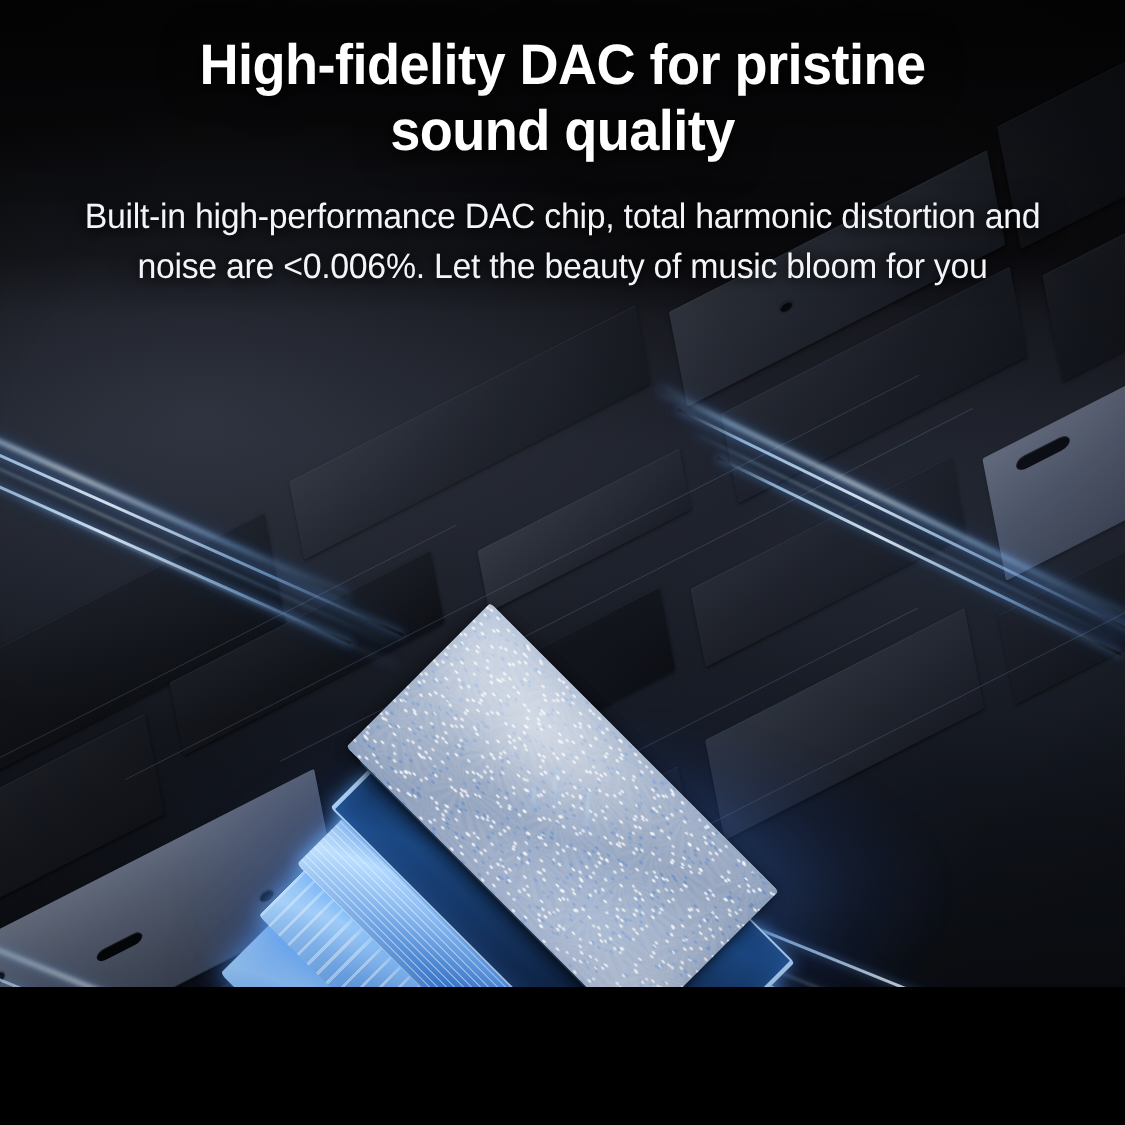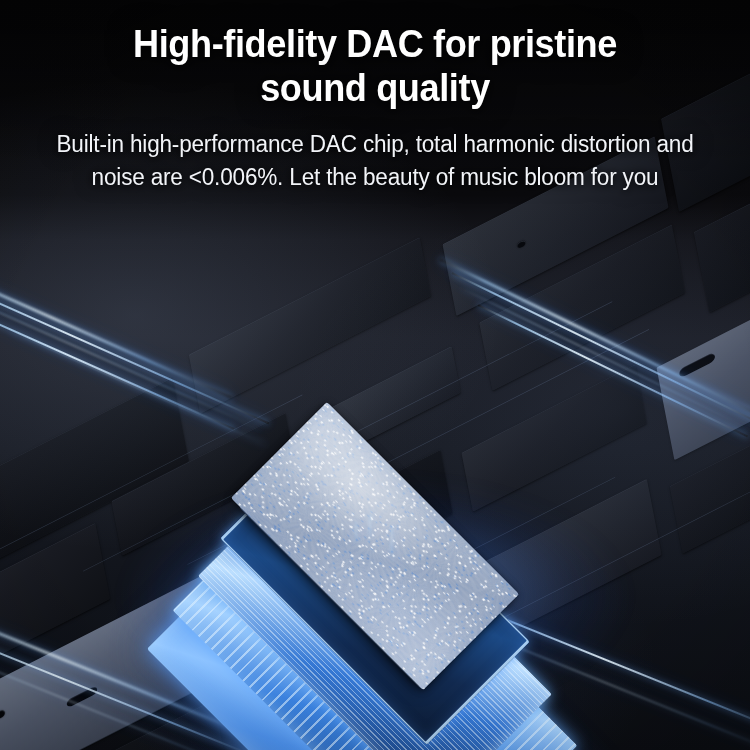--- a/index.html
+++ b/index.html
@@ -4,21 +4,21 @@
 <style>
   * { margin:0; padding:0; box-sizing:border-box; }
   html,body { background:#000; }
   body {
     font-family:"Liberation Sans", sans-serif;
     -webkit-font-smoothing:antialiased;
   }
 
   .promo {
     position:relative;
-    width:750px; height:750px;
+    width:750px; height:658px;
     overflow:hidden;
     background:#08080b;
   }
 
   
   .scene { position:absolute; inset:0; overflow:hidden; }
 
   
   .bg-base {
     position:absolute; inset:0;

